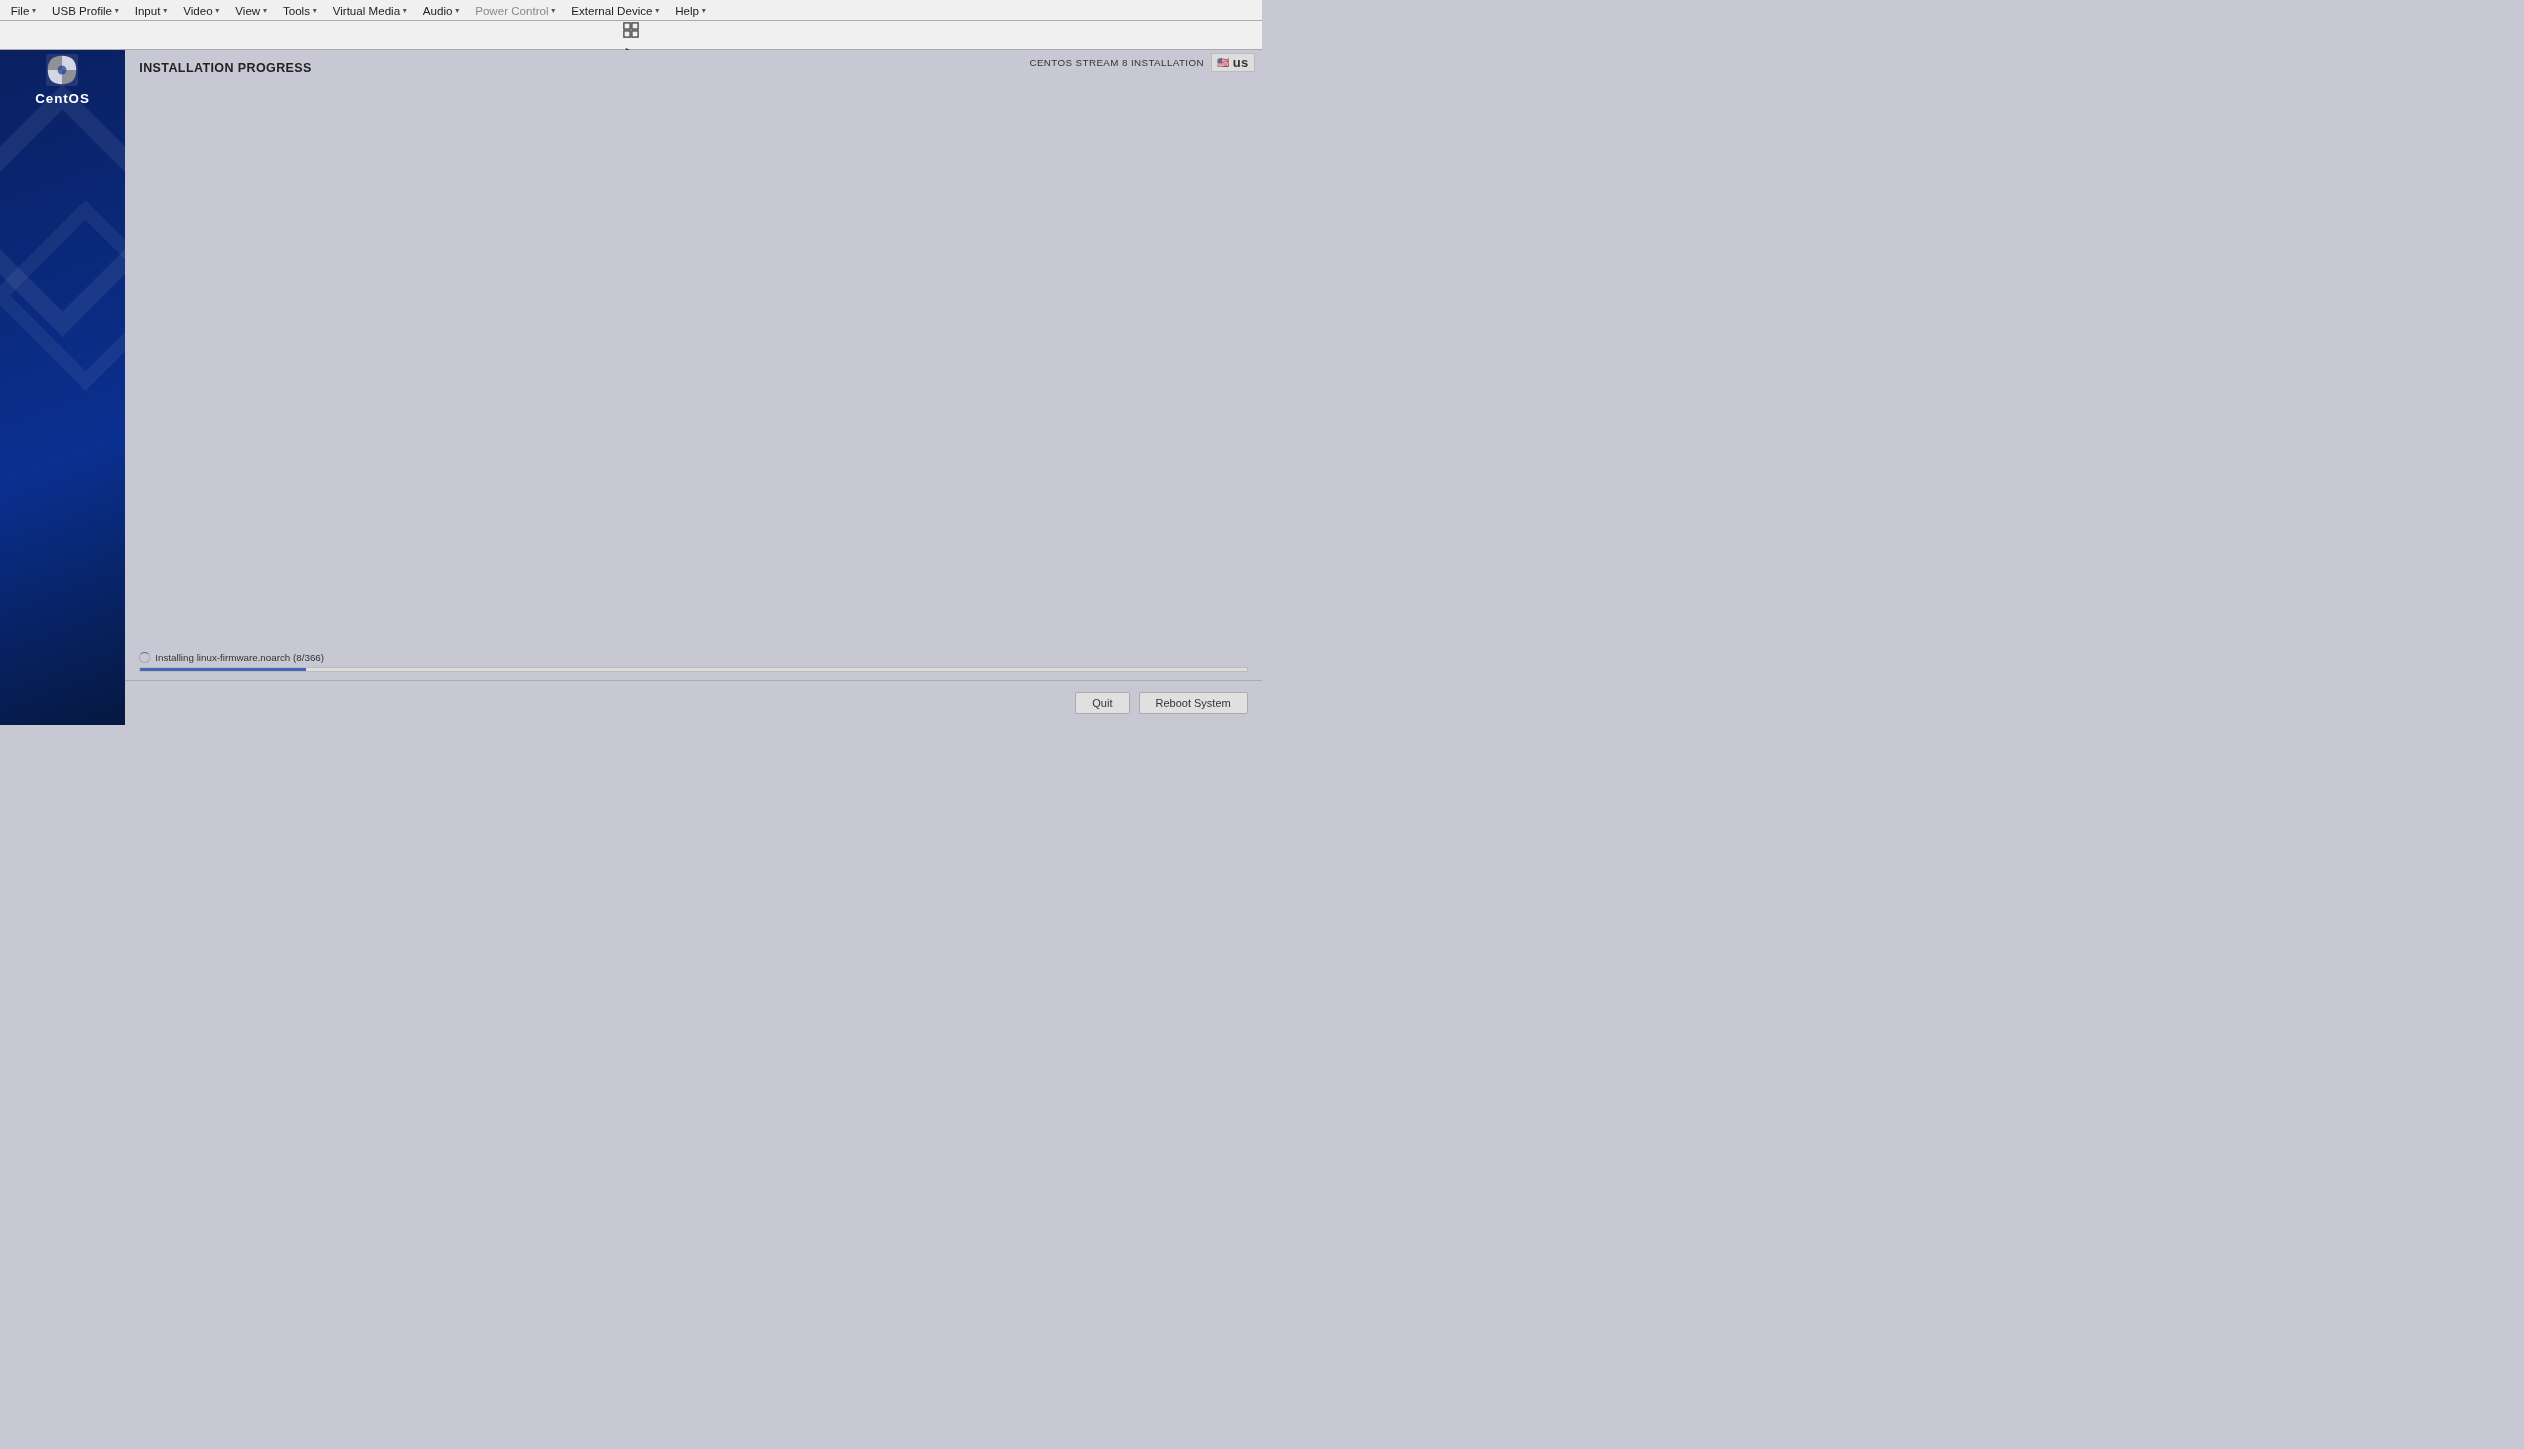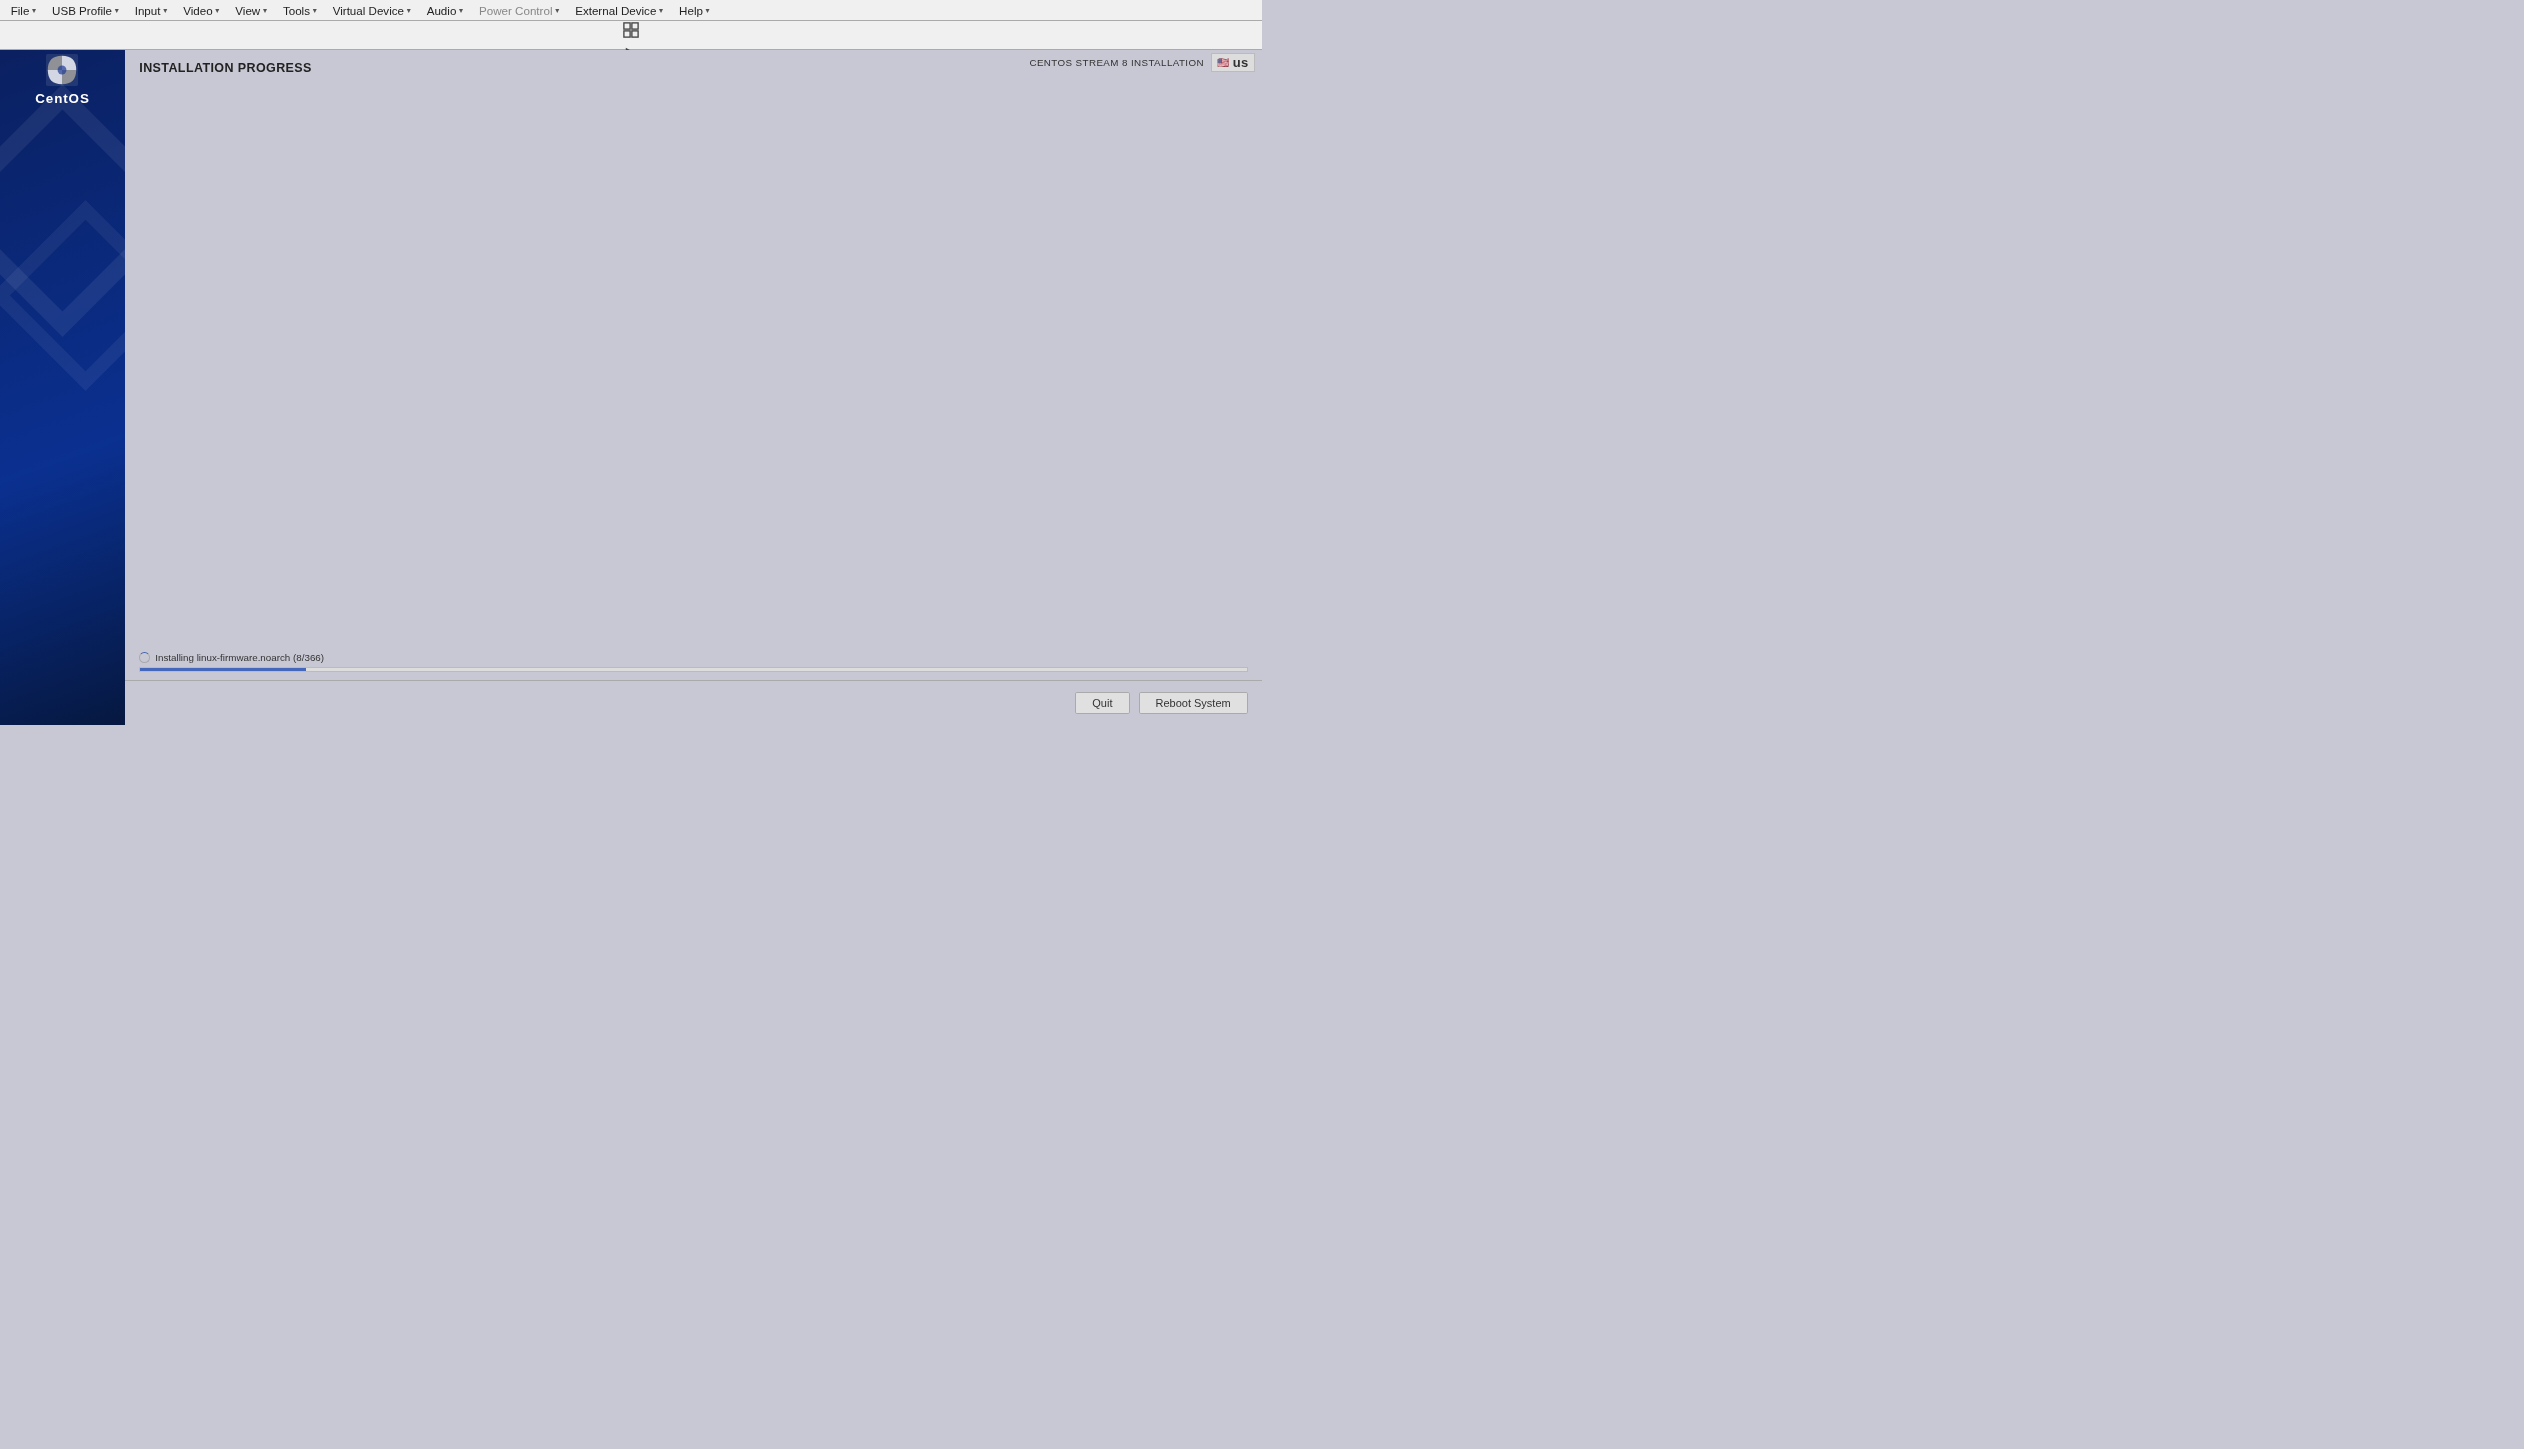--- a/index.html
+++ b/index.html
@@ -247,21 +247,21 @@
   </div>
   <div class="menu-item">
     <span>View</span>
     <span class="arrow">▾</span>
   </div>
   <div class="menu-item">
     <span>Tools</span>
     <span class="arrow">▾</span>
   </div>
   <div class="menu-item">
-    <span>Virtual Device</span>
+    <span>Virtual Media</span>
     <span class="arrow">▾</span>
   </div>
   <div class="menu-item">
     <span>Audio</span>
     <span class="arrow">▾</span>
   </div>
   <div class="menu-item" style="color:#888;">
     <span>Power Control</span>
     <span class="arrow">▾</span>
   </div>

